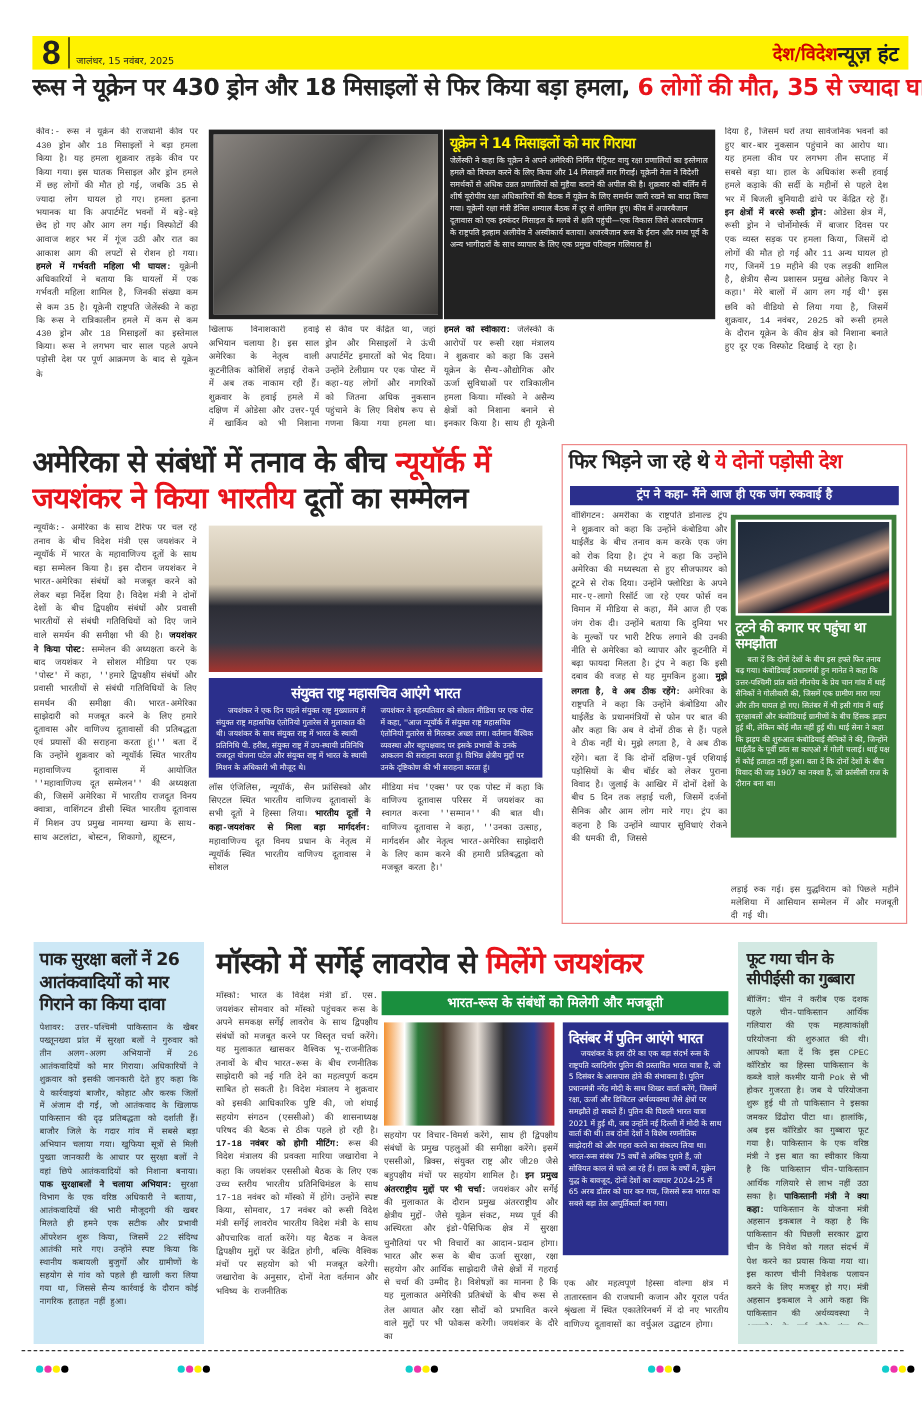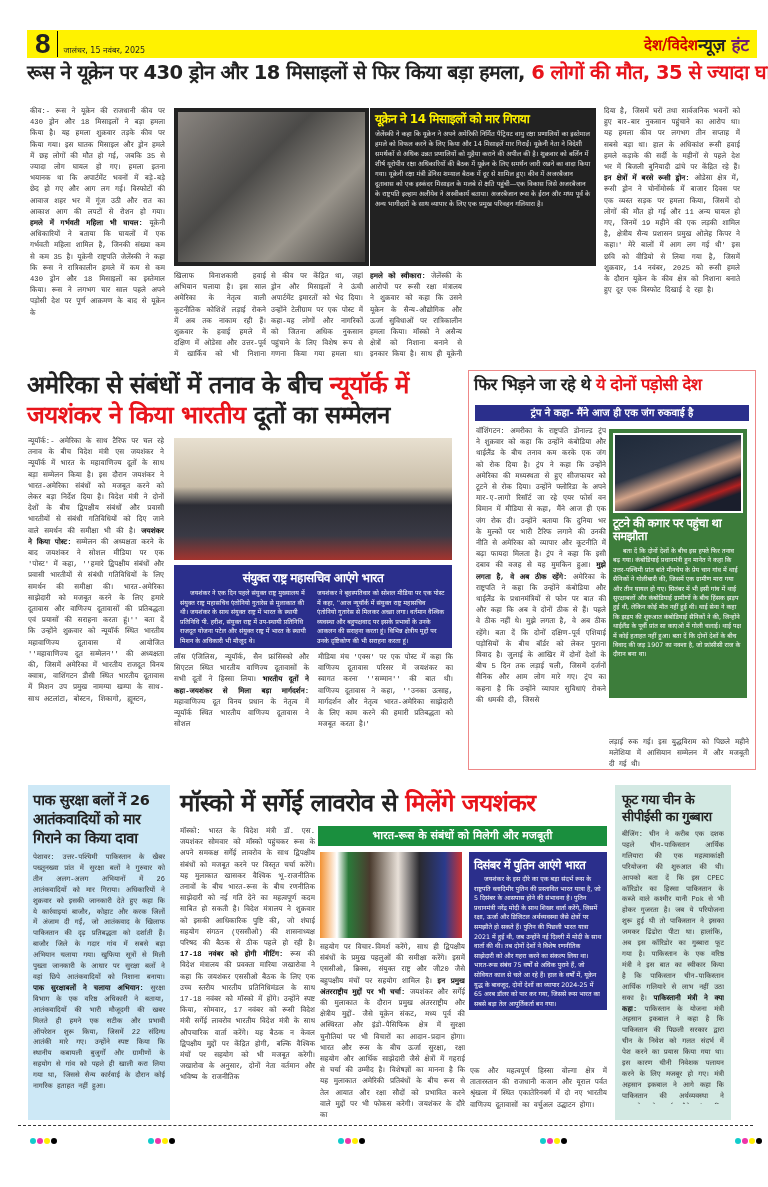--- a/index.html
+++ b/index.html
@@ -3,21 +3,21 @@
 <meta charset="utf-8">
 <style>
 *{box-sizing:border-box;margin:0;padding:0}
 body{width:768px;height:1187px;background:#fff;font-family:"DejaVu Sans",sans-serif;color:#222;position:relative;overflow:hidden}
 .abs{position:absolute}
 .hdr{left:27px;top:30px;width:730px;height:28px;background:#fff200;display:flex;align-items:center}
 .pg{font-family:"Liberation Sans",sans-serif;font-weight:bold;font-size:28px;padding:0 6px 0 8px;border-right:1px solid #000;line-height:26px}
 .date{font-size:8px;padding-left:6px;margin-top:10px;width:200px}
 .sec{flex:1;text-align:right;color:#d10000;font-weight:bold;font-size:15px;margin-left:-80px}
 .brand{font-weight:bold;font-size:17px;padding-right:8px}
-.brand .r{color:#701a75}
+.brand .r{color:#0f172a}
 .h1{font-weight:bold;letter-spacing:-0.5px;line-height:1.1}
 .red{color:#e8141b}
 .col{font-family:Liberation Mono, monospace;font-size:7.2px;line-height:11.2px;text-align:justify;color:#333;overflow:hidden}
 .col b{color:#111}
 .photo{background:linear-gradient(135deg,#8a8580,#4b4a48 40%,#9a958c 70%,#3d3b39)}
 .dark{background:#222;color:#fff}
 .navy{background:#2b2f8c;color:#fff}
 .green{background:#3d7d3b;color:#fff}
 .sans{font-family:"DejaVu Sans",sans-serif;font-size:6.8px;line-height:10.6px}
 .lblue{background:#cde8f6}
@@ -143,21 +143,21 @@
 <div class="abs" style="left:318px;top:826px;width:289px;height:20px;background:#1a8f3e;color:#fff;font-weight:bold;font-size:11px;text-align:center;line-height:20px">भारत-रूस के संबंधों को मिलेगी और मजबूती</div>
 
 <div class="abs photo" style="left:320px;top:852px;width:142px;height:86px;background:linear-gradient(90deg,#f39233 0%,#fff 12%,#2b7a3a 20%,#4a3b2e 35%,#e8e0d8 55%,#2a2a2f 70%,#2a3b8c 88%,#c33 100%)"></div>
 
 <div class="abs col" style="left:320px;top:942px;width:145px;height:180px">
   <span>सहयोग पर विचार-विमर्श करेंगे, साथ ही द्विपक्षीय संबंधों के प्रमुख पहलुओं की समीक्षा करेंगे। इसमें एससीओ, ब्रिक्स, संयुक्त राष्ट्र और जी20 जैसे बहुपक्षीय मंचों पर सहयोग शामिल है।</span>
   <b>इन प्रमुख अंतरराष्ट्रीय मुद्दों पर भी चर्चा:</b>
   <span>जयशंकर और सर्गेई की मुलाकात के दौरान प्रमुख अंतरराष्ट्रीय और क्षेत्रीय मुद्दों- जैसे यूक्रेन संकट, मध्य पूर्व की अस्थिरता और इंडो-पैसिफिक क्षेत्र में सुरक्षा चुनौतियां पर भी विचारों का आदान-प्रदान होगा। भारत और रूस के बीच ऊर्जा सुरक्षा, रक्षा सहयोग और आर्थिक साझेदारी जैसे क्षेत्रों में गहराई से चर्चा की उम्मीद है। विशेषज्ञों का मानना है कि यह मुलाकात अमेरिकी प्रतिबंधों के बीच रूस से तेल आयात और रक्षा सौदों को प्रभावित करने वाले मुद्दों पर भी फोकस करेगी। जयशंकर के दौरे का</span>
 </div>
 
-<div class="abs navy" style="left:469px;top:852px;width:138px;height:158px;padding:5px 5px">
+<div class="abs navy" style="left:469px;top:852px;width:138px;height:194px;padding:5px 5px">
   <div class="boxhead" style="font-size:11.5px;margin-bottom:2px">दिसंबर में पुतिन आएंगे भारत</div>
   <div class="sans" style="font-size:6.3px;line-height:9.6px;text-indent:10px">जयशंकर के इस दौरे का एक बड़ा संदर्भ रूस के राष्ट्रपति व्लादिमीर पुतिन की प्रस्तावित भारत यात्रा है, जो 5 दिसंबर के आसपास होने की संभावना है। पुतिन प्रधानमंत्री नरेंद्र मोदी के साथ शिखर वार्ता करेंगे, जिसमें रक्षा, ऊर्जा और डिजिटल अर्थव्यवस्था जैसे क्षेत्रों पर समझौते हो सकते हैं। पुतिन की पिछली भारत यात्रा 2021 में हुई थी, जब उन्होंने नई दिल्ली में मोदी के साथ वार्ता की थी। तब दोनों देशों ने विशेष रणनीतिक साझेदारी को और गहरा करने का संकल्प लिया था। भारत-रूस संबंध 75 वर्षों से अधिक पुराने हैं, जो सोवियत काल से चले आ रहे हैं। हाल के वर्षों में, यूक्रेन युद्ध के बावजूद, दोनों देशों का व्यापार 2024-25 में 65 अरब डॉलर को पार कर गया, जिससे रूस भारत का सबसे बड़ा तेल आपूर्तिकर्ता बन गया।</div>
 </div>
 <div class="abs col" style="left:470px;top:1066px;width:137px;height:54px">एक और महत्वपूर्ण हिस्सा वोल्गा क्षेत्र में तातारस्तान की राजधानी कजान और यूराल पर्वत श्रृंखला में स्थित एकातेरिनबर्ग में दो नए भारतीय वाणिज्य दूतावासों का वर्चुअल उद्घाटन होगा।</div>
 
 <div class="abs lgreen" style="left:615px;top:785px;width:116px;height:335px;padding:6px 7px">
   <div class="boxhead" style="font-size:13px;line-height:17px;margin-bottom:4px">फूट गया चीन के सीपीईसी का गुब्बारा</div>
   <div class="col" style="height:275px;font-size:7px;line-height:10.9px">
     <span>बीजिंग: चीन ने करीब एक दशक पहले चीन-पाकिस्तान आर्थिक गलियारा की एक महत्वाकांक्षी परियोजना की शुरुआत की थी। आपको बता दें कि इस CPEC कॉरिडोर का हिस्सा पाकिस्तान के कब्जे वाले कश्मीर यानी Pok से भी होकर गुजरता है। जब ये परियोजना शुरू हुई थी तो पाकिस्तान ने इसका जमकर ढिंढोरा पीटा था। हालांकि, अब इस कॉरिडोर का गुब्बारा फूट गया है। पाकिस्तान के एक वरिष्ठ मंत्री ने इस बात का स्वीकार किया है कि पाकिस्तान चीन-पाकिस्तान आर्थिक गलियारे से लाभ नहीं उठा सका है।</span>
     <b>पाकिस्तानी मंत्री ने क्या कहा:</b>

